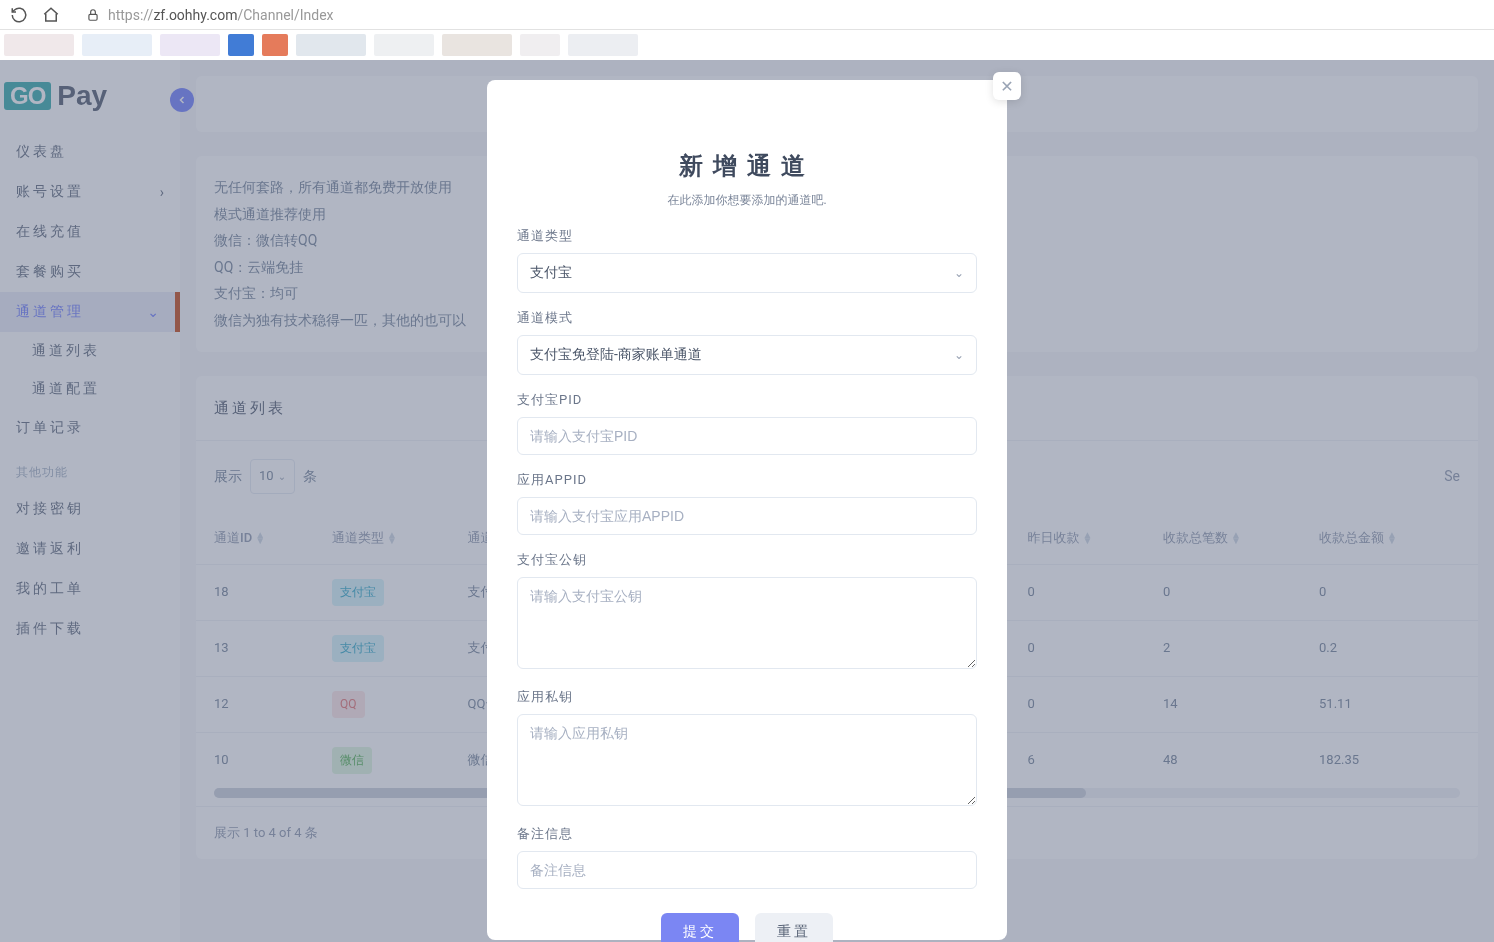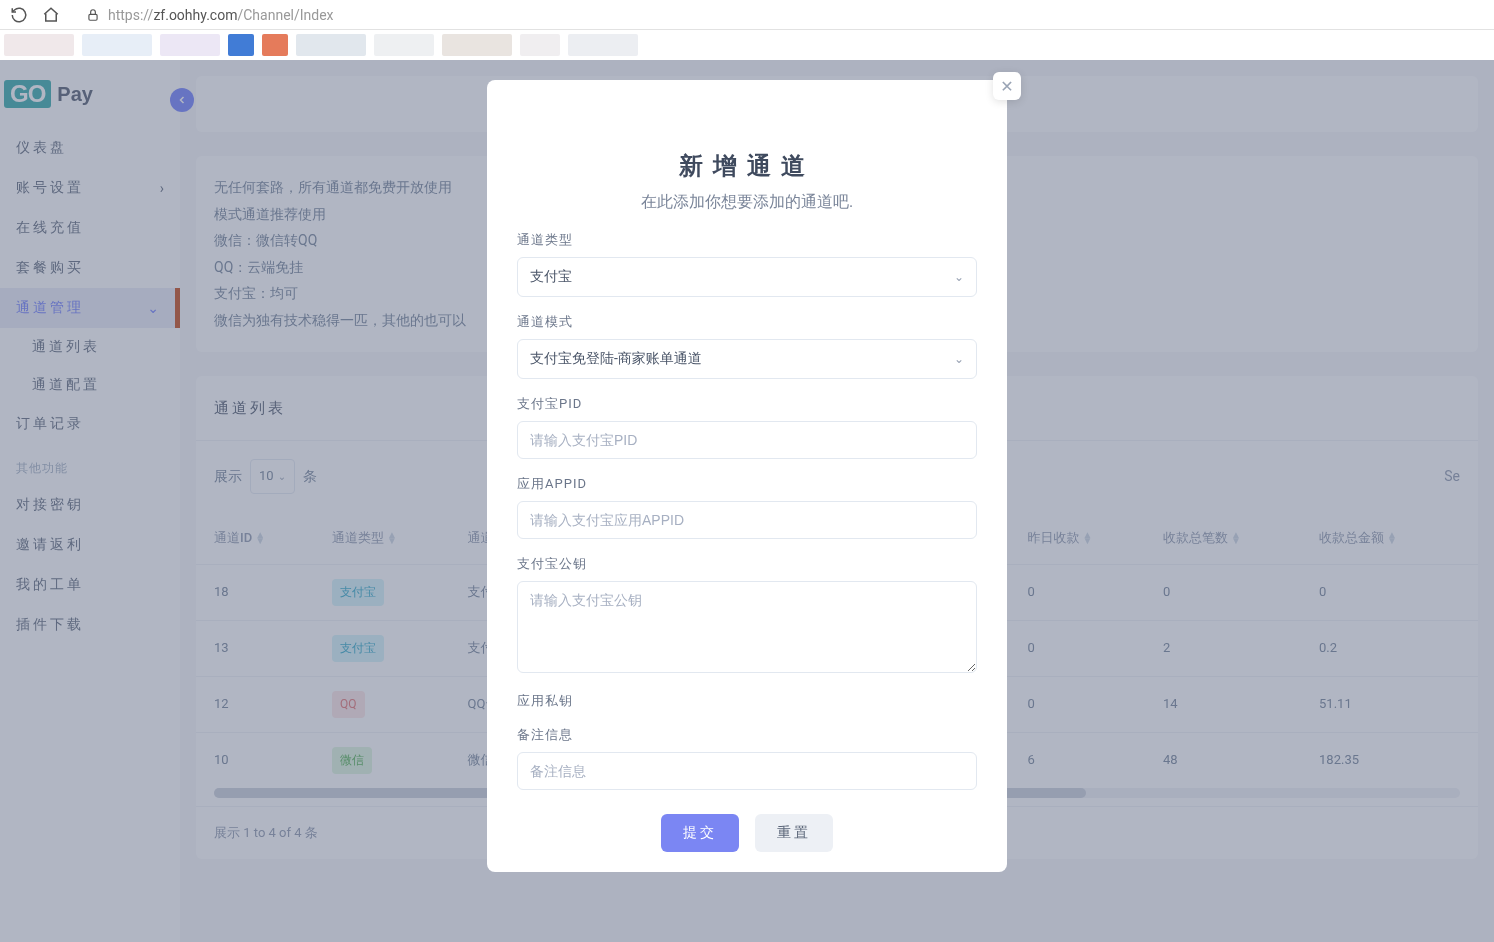--- a/index.html
+++ b/index.html
@@ -67,21 +67,21 @@
     color: #fff;
     font-weight: 800;
     font-family: Impact, "Arial Black", sans-serif;
     font-size: 24px;
     padding: 0 6px;
     border-radius: 3px;
     letter-spacing: -1px;
   }
   .logo-pay {
     font-weight: 800;
-    font-size: 20px;
+    font-size: 28px;
     color: #4a5568;
     margin-left: 6px;
     font-family: Impact, "Arial Black", sans-serif;
   }
   .collapse-btn {
     position: absolute;
     top: 28px;
     right: -14px;
     width: 24px;
     height: 24px;
@@ -225,21 +225,21 @@
     font-size: 24px;
     color: #3f4a5e;
     letter-spacing: 10px;
     font-weight: 600;
     margin-bottom: 10px;
     margin-top: 40px;
   }
   .modal .subtitle {
     text-align: center;
     color: #7a8599;
-    font-size: 16px;
+    font-size: 12px;
     margin-bottom: 18px;
   }
   .form-label {
     font-size: 13px;
     color: #6b768a;
     margin: 16px 0 8px;
     letter-spacing: 1px;
   }
   .form-field, .form-area {
     width: 100%;
@@ -484,20 +484,21 @@
     <div class="form-label">支付宝PID</div>
     <input class="form-field" placeholder="请输入支付宝PID" style="">
 
     <div class="form-label">应用APPID</div>
     <input class="form-field" placeholder="请输入支付宝应用APPID" style="">
 
     <div class="form-label">支付宝公钥</div>
     <textarea class="form-area" placeholder="请输入支付宝公钥" style=""></textarea>
 
     <div class="form-label">应用私钥</div>
+    <textarea class="form-area" placeholder="请输入应用私钥" style=""></textarea>
 
     <div class="form-label">备注信息</div>
     <input class="form-field" placeholder="备注信息" style="">
 
     <div class="modal-buttons">
       <button class="btn btn-primary">提交</button>
       <button class="btn btn-secondary">重置</button>
     </div>
   </div>
 </div>

